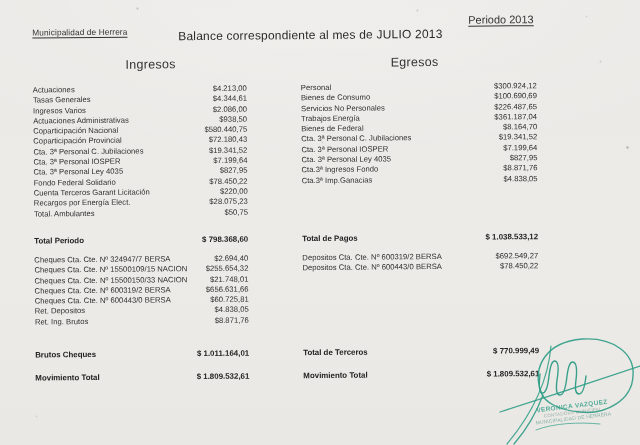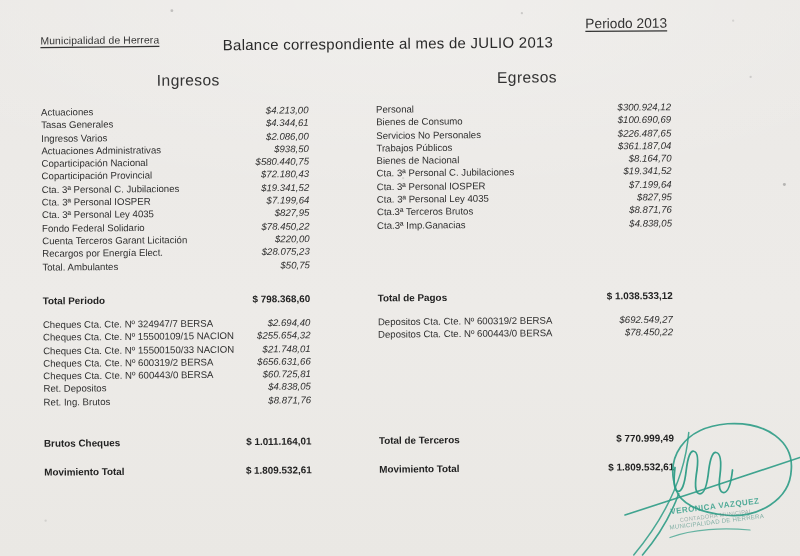--- a/index.html
+++ b/index.html
@@ -32,26 +32,26 @@
     text-decoration:underline;text-underline-offset:1.5px;
   }
   .title{
     position:absolute;left:0;top:28px;width:624px;text-align:center;
     font-size:12px;letter-spacing:.2px;color:#2a2a2a;
   }
   .col-head{
     position:absolute;top:56px;font-size:12.5px;color:#333;letter-spacing:.3px;
   }
   .col-head.ing{left:108px;width:64px;text-align:center;margin-left:12px;}
-  .col-head.egr{left:392px;width:62px;text-align:center;}
+  .col-head.egr{left:392px;width:62px;text-align:left;}
 
   .list{position:absolute;}
   .row{display:flex;justify-content:space-between;align-items:baseline;
        font-size:7.7px;line-height:10.3px;color:#2f2f2f;white-space:nowrap;}
-  .row .val{text-align:center;font-style:italic;}
+  .row .val{text-align:center;}
 
   .trow{position:absolute;display:flex;justify-content:space-between;
         font-size:7.9px;font-weight:bold;color:#222;white-space:nowrap;}
 
   .l-col{left:34px;width:214px;}
   .r-col{left:302px;width:236px;}
 
   .items-ing{top:83px;}
   .items-egr{top:83px;}
   .cheques{top:253px;}
@@ -163,41 +163,41 @@
       </div>
       <div class="row">
         <span class="lbl">Bienes de Consumo</span>
         <span class="val">$100.690,69</span>
       </div>
       <div class="row">
         <span class="lbl">Servicios No Personales</span>
         <span class="val">$226.487,65</span>
       </div>
       <div class="row">
-        <span class="lbl">Trabajos Públicos</span>
+        <span class="lbl">Trabajos Energía</span>
         <span class="val">$361.187,04</span>
       </div>
       <div class="row">
-        <span class="lbl">Bienes de Nacional</span>
+        <span class="lbl">Bienes de Federal</span>
         <span class="val">$8.164,70</span>
       </div>
       <div class="row">
         <span class="lbl">Cta. 3ª Personal C. Jubilaciones</span>
         <span class="val">$19.341,52</span>
       </div>
       <div class="row">
         <span class="lbl">Cta. 3ª Personal IOSPER</span>
         <span class="val">$7.199,64</span>
       </div>
       <div class="row">
         <span class="lbl">Cta. 3ª Personal Ley 4035</span>
         <span class="val">$827,95</span>
       </div>
       <div class="row">
-        <span class="lbl">Cta.3ª Terceros Brutos</span>
+        <span class="lbl">Cta.3ª Ingresos Fondo</span>
         <span class="val">$8.871,76</span>
       </div>
       <div class="row">
         <span class="lbl">Cta.3ª Imp.Ganacias</span>
         <span class="val">$4.838,05</span>
       </div>
     </div>
 
   <div class="trow l-col t-ingresos">
     <span>Total Periodo</span>

